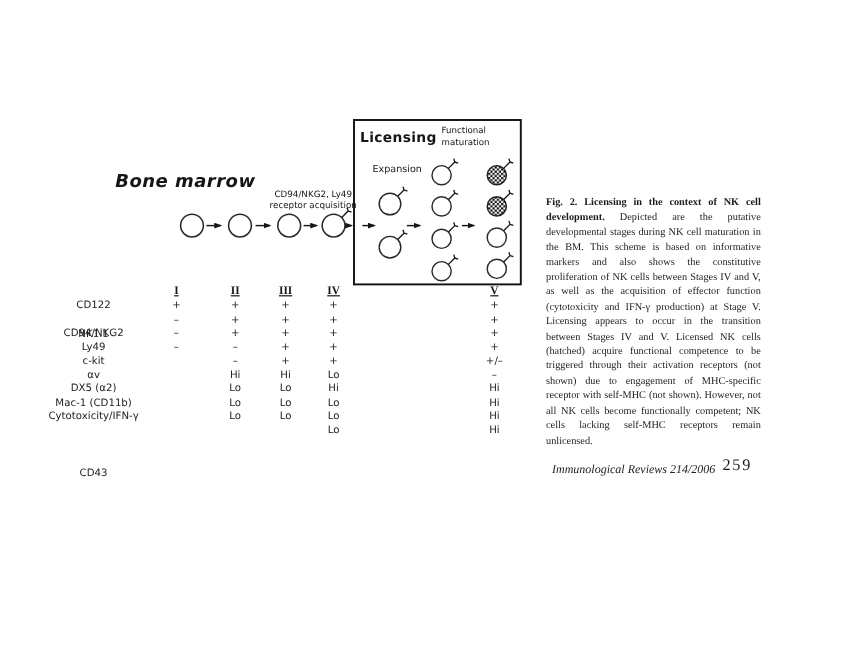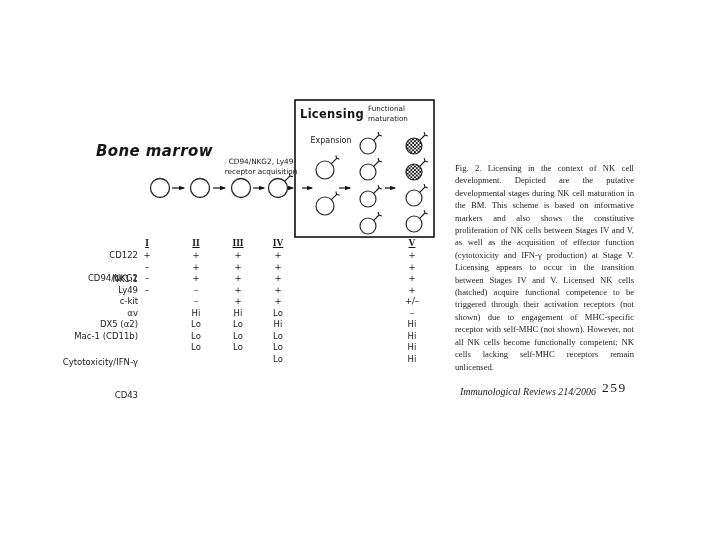--- a/index.html
+++ b/index.html
@@ -18,34 +18,34 @@
   .box-note{font-size:7.2px;}
   .exp-label{font-size:8px;}
   
   #stage-table{position:absolute;left:0;top:238px;width:470px;height:138px;}
   .stage-h{
     position:absolute;top:0;width:40px;text-align:center;
     font-family:"Liberation Serif",serif;font-weight:bold;font-size:9.5px;
     text-decoration:underline;color:#161616;
   }
   .row-label{
-    position:absolute;left:18px;width:120px;height:11px;text-align:right;
+    position:absolute;left:18px;width:120px;height:11px;text-align:center;
     font-size:8.5px;color:#222;white-space:nowrap;
   }
   .cell{
     position:absolute;width:44px;height:11px;text-align:center;
     font-size:8.5px;color:#222;
   }
   
   #caption{
     position:absolute;left:455px;top:162px;width:179px;
     font-family:"Liberation Serif",serif;font-size:8.6px;line-height:12.4px;
     text-align:justify;color:#1c1c1c;
   }
-  #caption .lead{font-weight:normal;}
+  #caption .lead{font-weight:bold;}
   
   #journal-footer{
     position:absolute;left:434px;top:386px;
     font-family:"Liberation Serif",serif;font-style:italic;font-size:10px;color:#222;
     white-space:nowrap;
     margin-left:26px;
   }
   #page-number{
     position:absolute;left:602px;top:380px;
     font-family:"Liberation Serif",serif;font-size:13.5px;letter-spacing:1.5px;color:#1c1c1c;
@@ -175,21 +175,21 @@
     <span class="row-label" style="top: 92.85px;">Mac-1 (CD11b)</span>
     <span class="cell" style="top: 92.85px; left: 174px;">Lo</span>
     <span class="cell" style="top: 92.85px; left: 216px;">Lo</span>
     <span class="cell" style="top: 92.85px; left: 256px;">Lo</span>
     <span class="cell" style="top: 92.85px; left: 390px;">Hi</span>
     <span class="row-label" style="top: 104.4px; margin-top: 48px;">CD43</span>
     <span class="cell" style="top: 104.4px; left: 174px;">Lo</span>
     <span class="cell" style="top: 104.4px; left: 216px;">Lo</span>
     <span class="cell" style="top: 104.4px; left: 256px;">Lo</span>
     <span class="cell" style="top: 104.4px; left: 390px;">Hi</span>
-    <span class="row-label" style="top: 119px;">Cytotoxicity/IFN-γ</span>
+    <span class="row-label" style="top: 104px;">Cytotoxicity/IFN-γ</span>
     <span class="cell" style="top: 115.95px; left: 256px;">Lo</span>
     <span class="cell" style="top: 115.95px; left: 390px;">Hi</span>
   </div>
 
 <div id="caption"><span class="lead">Fig. 2. Licensing in the context of NK cell development.</span> <span>Depicted are the putative developmental stages during NK cell maturation in the BM. This scheme is based on informative markers and also shows the constitutive proliferation of NK cells between Stages IV and V, as well as the acquisition of effector function (cytotoxicity and IFN-γ production) at Stage V. Licensing appears to occur in the transition between Stages IV and V. Licensed NK cells (hatched) acquire functional competence to be triggered through their activation receptors (not shown) due to engagement of MHC-specific receptor with self-MHC (not shown). However, not all NK cells become functionally competent; NK cells lacking self-MHC receptors remain unlicensed.</span></div>
 
 <div id="journal-footer">Immunological Reviews 214/2006</div>
 <div id="page-number">259</div>
 
 </body></html>

